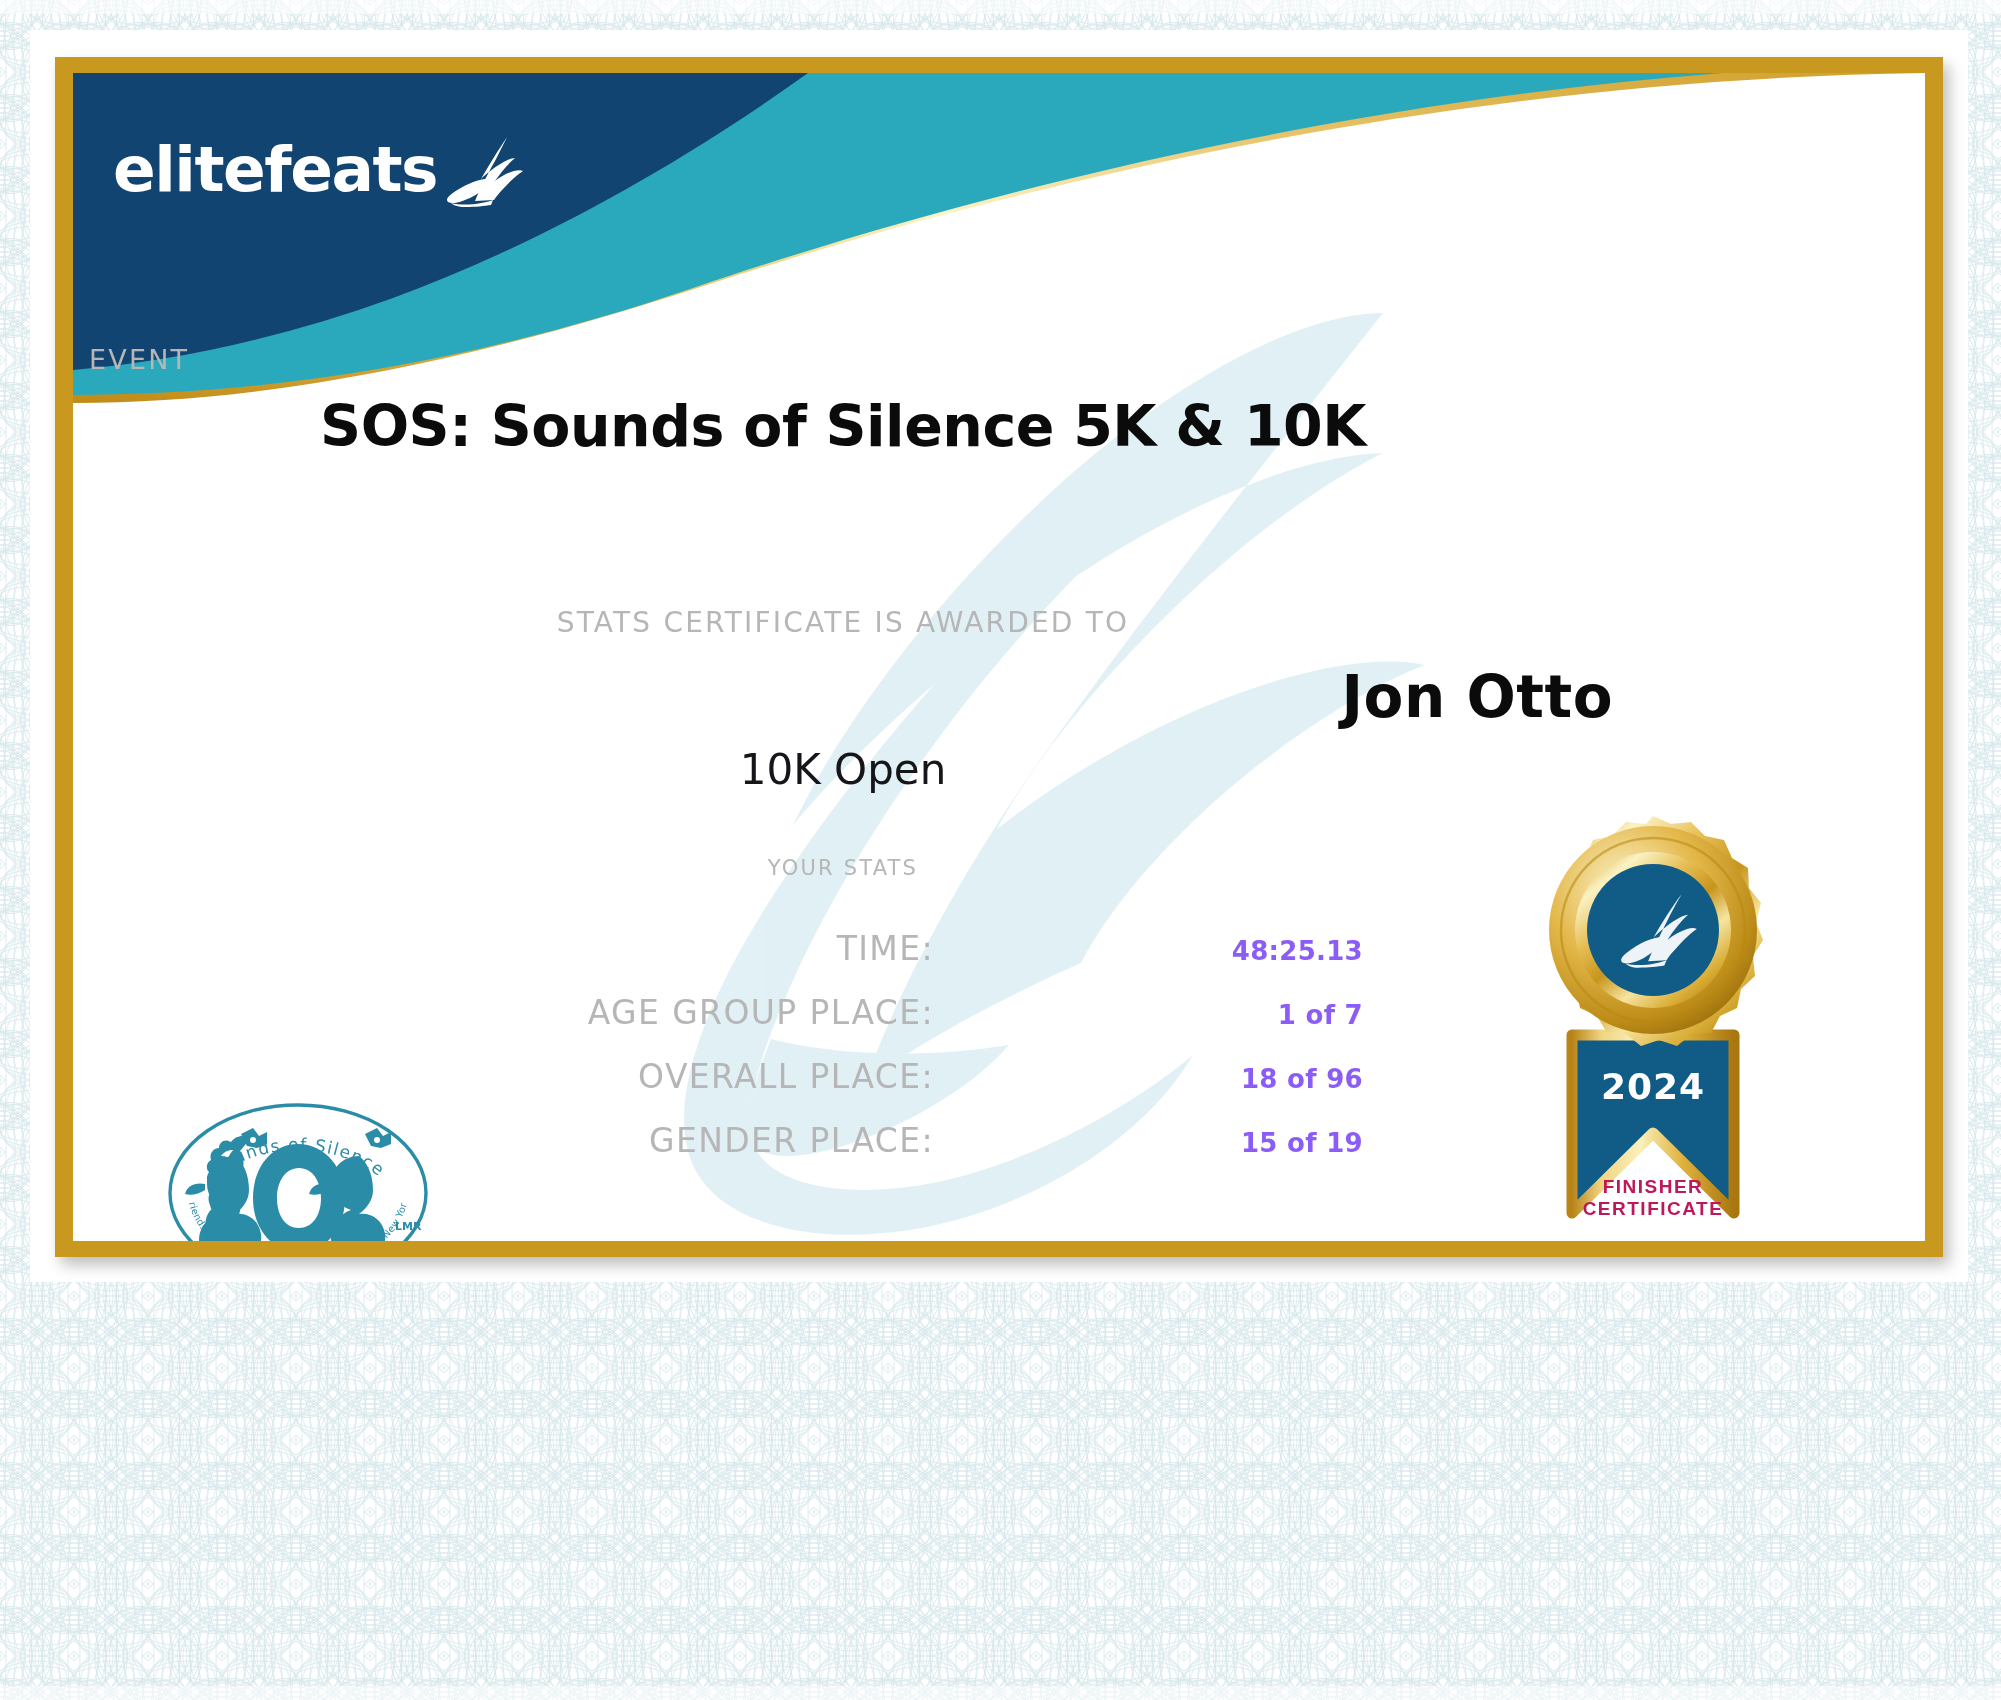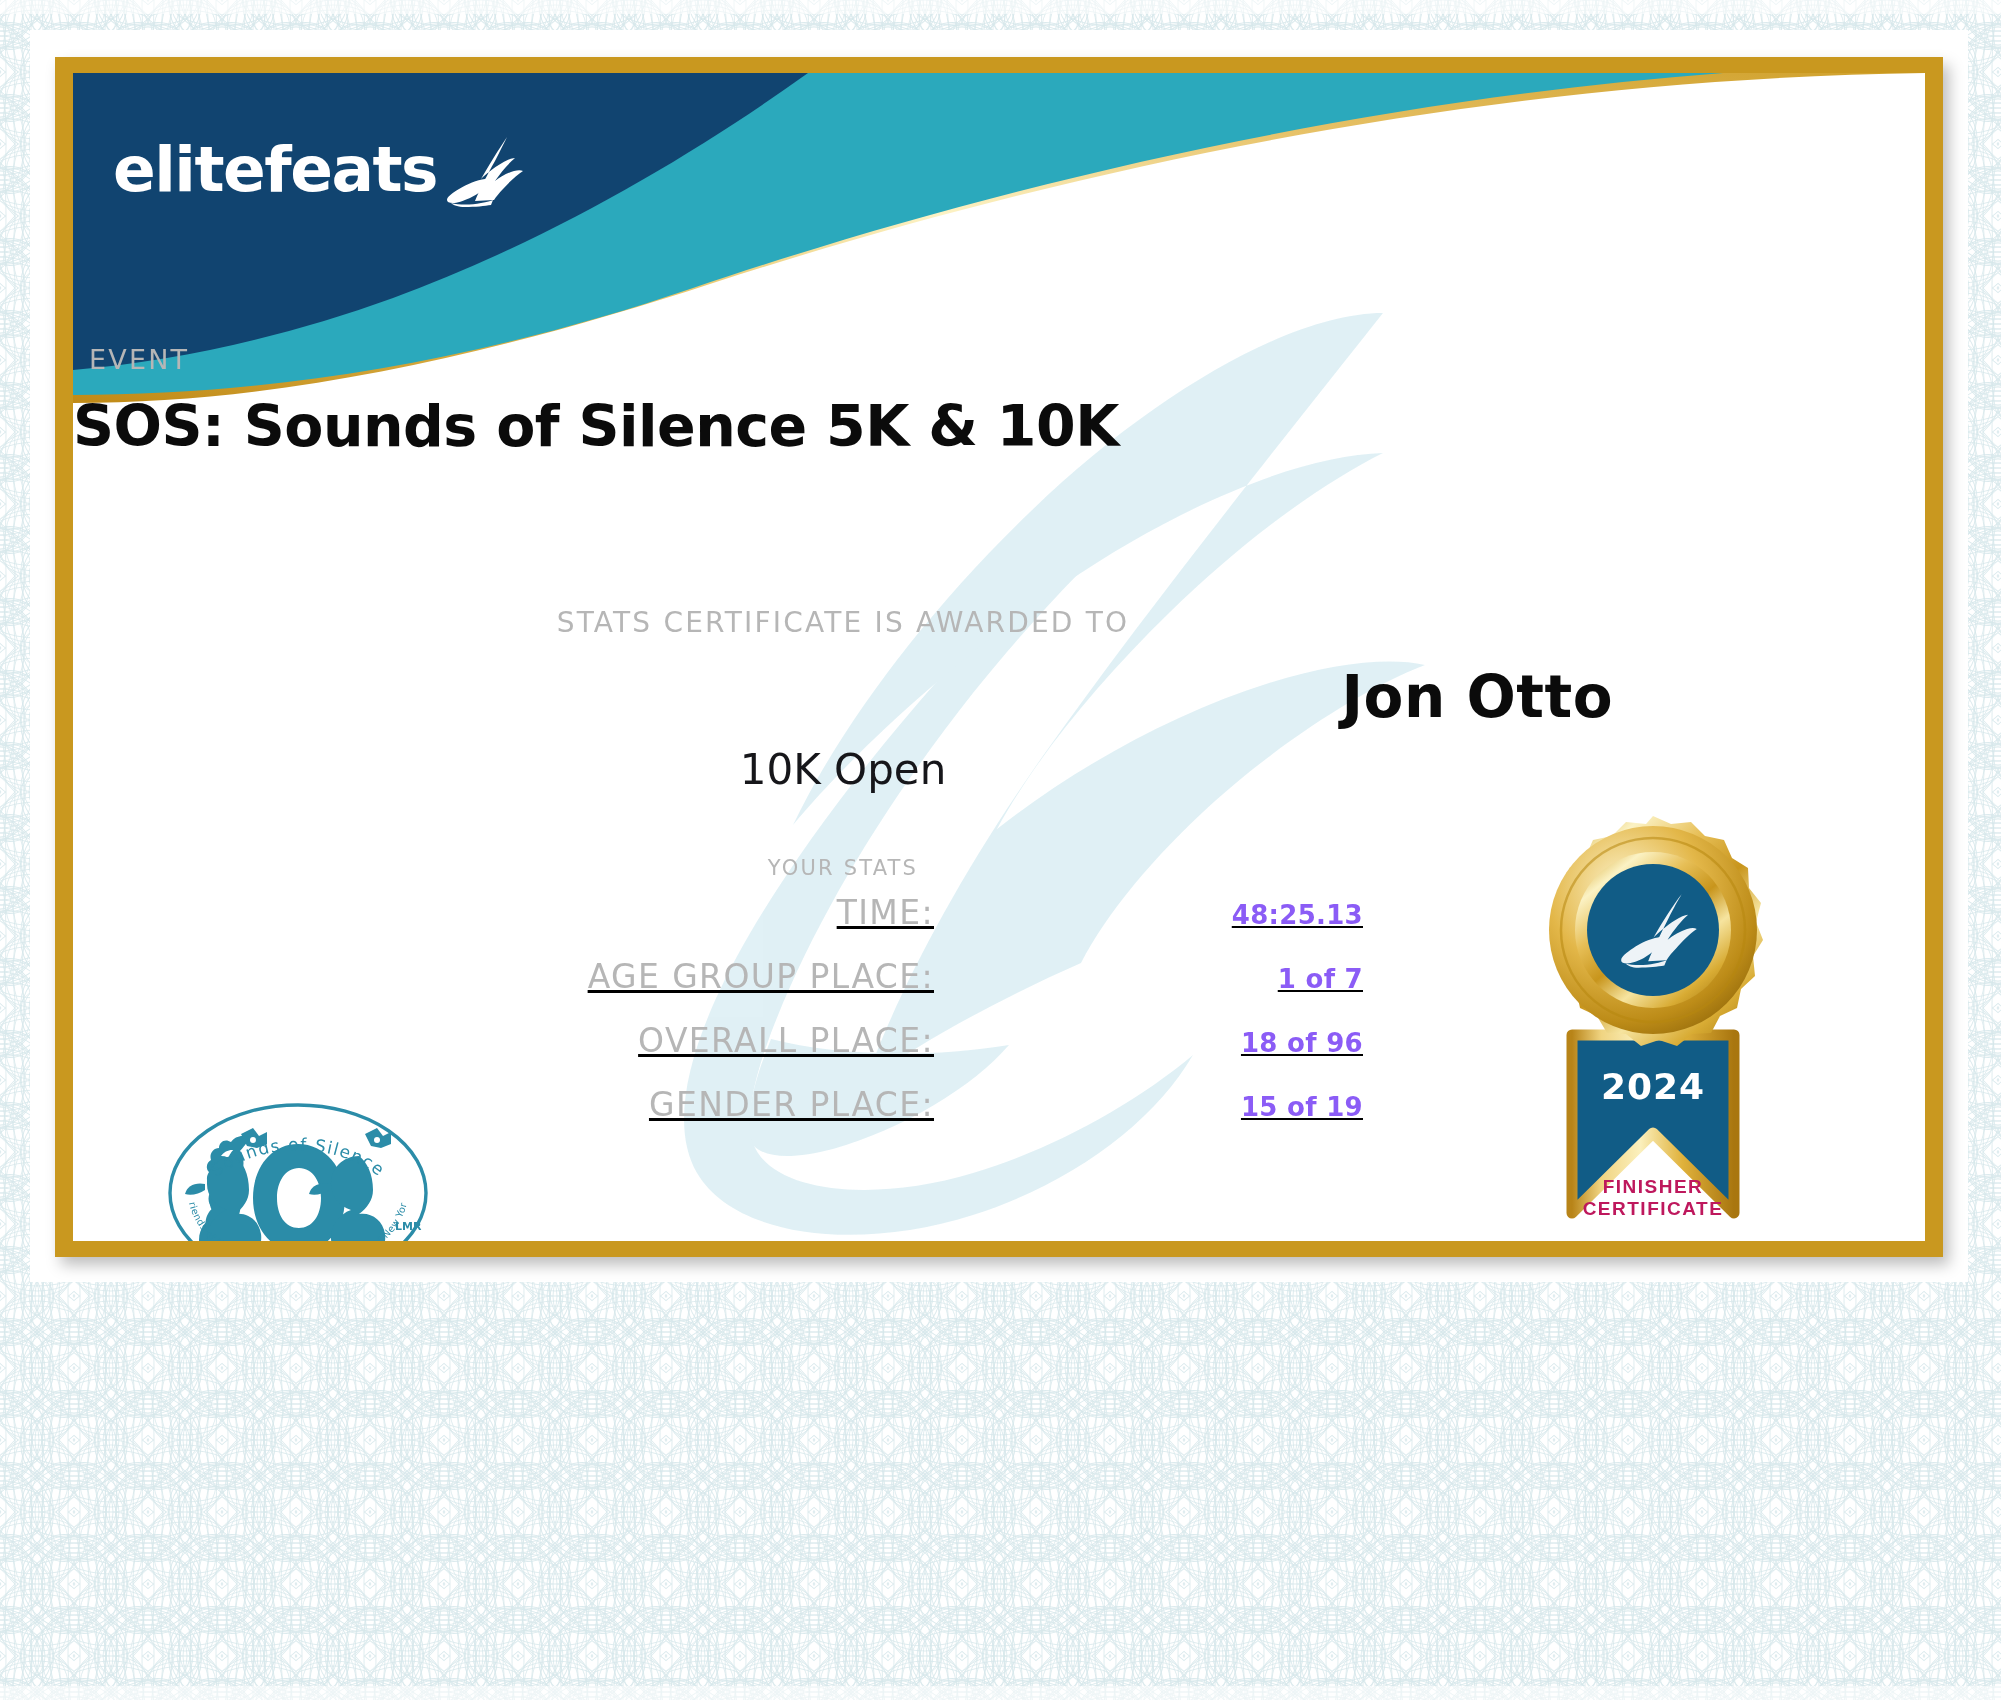--- a/index.html
+++ b/index.html
@@ -86,21 +86,21 @@
     font-weight: 400;
   }
 
   #event-label {
     position: absolute; left: 16px; top: 271px; width: 1540px;
     text-align: left;
     font-size: 27px;
   }
   #event-title {
     position: absolute; left: 0; top: 320px; width: 1540px;
-    text-align: left;
+    text-align: center;
     font-family: "DejaVu Sans", sans-serif;
     font-weight: 700;
     font-size: 57px;
     color: #0b0b0b;
     letter-spacing: -0.5px;
     white-space: nowrap;
   }
 
   #awarded-label {
     position: absolute; left: 0; top: 533px; width: 1540px;
@@ -125,21 +125,21 @@
     color: #16161a;
   }
 
   #stats-label {
     position: absolute; left: 0; top: 783px; width: 1540px;
     text-align: center;
     font-size: 21px;
   }
 
   #stats-table {
-    position: absolute; left: 250px; top: 820px; width: 1040px; text-decoration: underline;
+    position: absolute; left: 250px; top: 856px; width: 1040px;
   }
   .stat-row {
     display: flex;
     align-items: baseline;
     justify-content: center;
     margin-bottom: 18px;
     height: 46px;
   }
   .stat-key {
     text-align: right;

